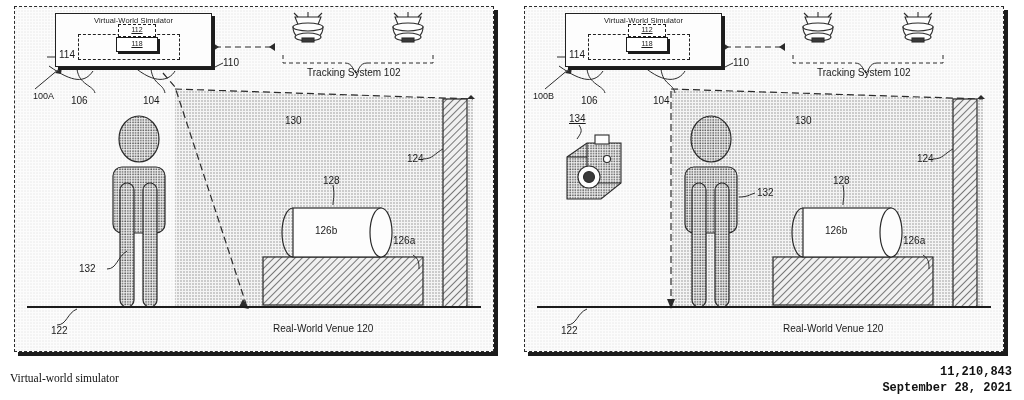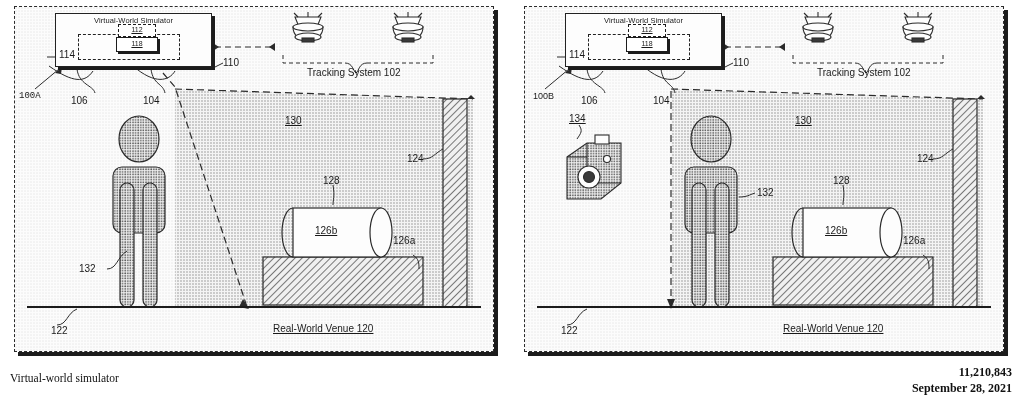--- a/index.html
+++ b/index.html
@@ -42,32 +42,32 @@
     position:absolute;border:1.2px solid #1c1c1c;background:#fff;
     font-size:7px;text-align:center;line-height:10px;
     text-decoration:underline;
   }
   .chip-112{left:62px;top:10px;width:36px;height:11px;border-style:dashed;}
   .chip-118{left:60px;top:23px;width:40px;height:13px;line-height:12px;
             box-shadow:2px 2px 0 0 #1c1c1c;}
 
   
   .lbl{position:absolute;font-size:10px;color:#1a1a1a;white-space:nowrap;}
-  .lbl.u{text-decoration:underline;}
+  .lbl.u{}
 
   svg.ov{position:absolute;left:0;top:0;width:100%;height:100%;overflow:visible;}
 
   
   .footer-left{
     position:absolute;left:10px;top:372px;
     font-family:"Liberation Serif", serif;font-size:11.5px;color:#111;
   }
   .footer-right{
     position:absolute;right:12px;top:364px;text-align:right;
-    font-family:Liberation Serif, serif;font-weight:bold;font-size:12px;color:#111;line-height:16px;
+    font-family:Liberation Mono, monospace;font-weight:bold;font-size:12px;color:#111;line-height:16px;
   }
 </style>
 </head>
 <body>
 
 <div class="sheet">
 
   <div class="panel" id="panel-a">
     <div class="inner">
 
@@ -160,21 +160,21 @@
         </g>
       </svg>
 
       <div class="sim-box">
         <div class="sim-title">Virtual-World Simulator</div>
         <div class="sim-inner-dashed"></div>
         <div class="chip chip-112">112</div>
         <div class="chip chip-118">118</div>
       </div>
 
-      <div class="lbl" style="left:4px;top:84px;font-size:9px;font-family:Liberation Mono, monospace;">100A</div>
+      <div class="lbl" style="left:18px;top:84px;font-size:9px;">100A</div>
       <div class="lbl" style="left:44px;top:42px;">114</div>
       <div class="lbl" style="left:208px;top:50px;">110</div>
       <div class="lbl" style="left:56px;top:88px;">106</div>
       <div class="lbl" style="left:128px;top:88px;">104</div>
       <div class="lbl" style="left:292px;top:60px;">Tracking System 102</div>
       <div class="lbl u" style="left:270px;top:108px;">130</div>
       <div class="lbl" style="left:308px;top:168px;">128</div>
       <div class="lbl u" style="left:300px;top:218px;">126b</div>
       <div class="lbl" style="left:378px;top:228px;">126a</div>
       <div class="lbl" style="left:392px;top:146px;">124</div>

